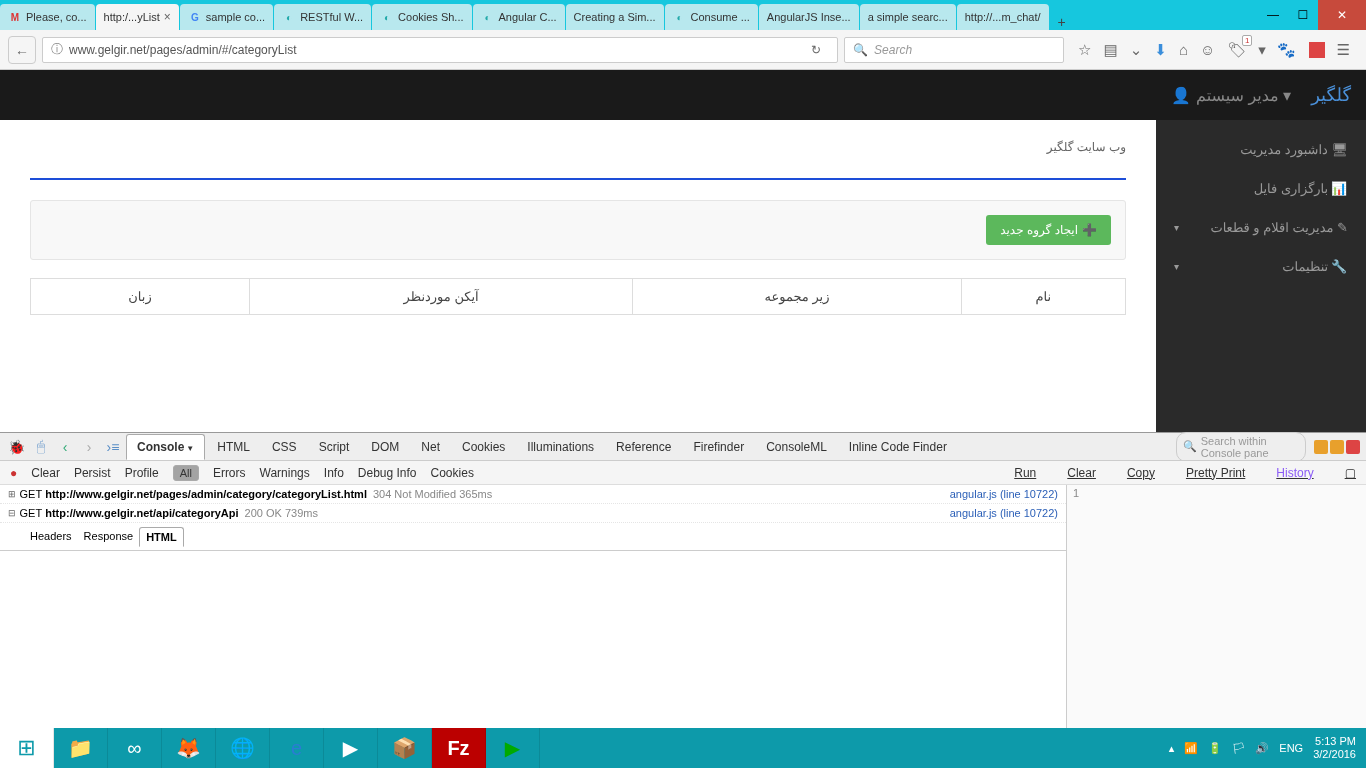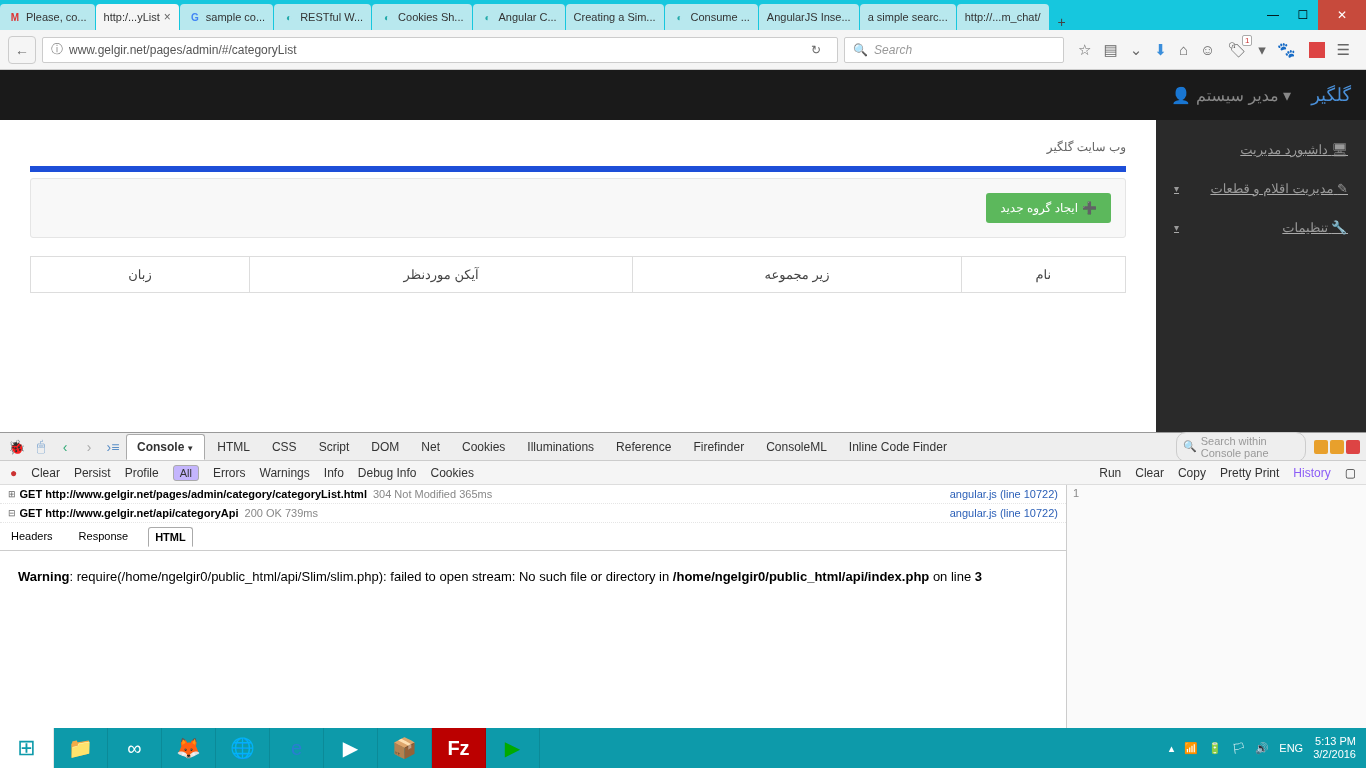--- a/index.html
+++ b/index.html
@@ -29,54 +29,54 @@
 .ti { font-size: 15px; color: #666; position: relative; }
 .badge1 { position: absolute; top: -6px; right: -6px; background: #fff; border: 1px solid #aaa; font-size: 8px; padding: 0 2px; border-radius: 2px; color: #c33; }
 
 
 .page { height: 362px; display: flex; direction: rtl; }
 .sidebar { width: 210px; background: #2a2a2a; color: #aaa; font-size: 13px; }
 .topbar { height: 50px; background: #1a1a1a; display: flex; align-items: center; padding: 0 15px; color: #888; width: 100%; position: absolute; left: 0; right: 0; }
 .brand-wrap { display: flex; align-items: center; gap: 20px; }
 .brand { color: #4a90d9; font-size: 18px; }
 .user-menu { color: #888; font-size: 16px; }
-.side-items { margin-top: 60px; text-decoration: underline; }
+.side-items { margin-top: 60px; }
 .side-item { padding: 12px 18px; display: flex; align-items: center; justify-content: space-between; color: #999; font-size: 13px; }
 .side-item .chev { font-size: 10px; }
 .main { flex: 1; background: #fff; padding-top: 50px; overflow: hidden; }
 .main-inner { padding: 20px 30px; }
 .page-title { font-size: 28px; color: #555; margin-bottom: 20px; text-align: right; }
-.breadcrumb { text-align: right; font-size: 12px; color: #666; margin-bottom: 6px; border-bottom: 6px solid #1d4ed8; padding-bottom: 12px; }
+.breadcrumb { text-align: right; font-size: 12px; color: #666; margin-bottom: 20px; border-bottom: 2px solid #1d4ed8; padding-bottom: 24px; }
 .panel { border: 1px solid #e5e5e5; border-radius: 3px; background: #f8f8f8; padding: 14px; text-align: right; margin-bottom: 18px; }
 .btn-green { background: #5cb85c; color: #fff; padding: 8px 14px; border-radius: 3px; font-size: 12px; display: inline-flex; align-items: center; gap: 4px; }
 .table { width: 100%; border-collapse: collapse; }
 .table th { border: 1px solid #ddd; padding: 10px; font-size: 13px; color: #444; text-align: center; background: #fff; font-weight: normal; }
 
 
 .devtools { height: 296px; border-top: 1px solid #999; background: #fff; display: flex; flex-direction: column; font-size: 11px; }
 .dt-tabs { height: 28px; background: #eee; display: flex; align-items: center; border-bottom: 1px solid #ccc; padding: 0 6px; gap: 2px; }
 .dt-ico { width: 22px; text-align: center; color: #5a8fc7; font-size: 14px; }
 .dt-ico.orange { color: #d97a2a; }
 .dt-tab { padding: 5px 10px; color: #333; font-size: 12px; }
 .dt-tab.active { background: #fff; border: 1px solid #aaa; border-bottom: 1px solid #fff; border-radius: 3px 3px 0 0; margin-bottom: -1px; font-weight: bold; }
 .dt-tab .caret { font-size: 8px; margin-left: 2px; }
 .dt-search { margin-left: auto; border: 1px solid #ccc; padding: 2px 6px; font-size: 11px; color: #999; width: 130px; display: flex; align-items: center; gap: 4px; border-radius: 10px; }
 .dt-winbtns { display: flex; gap: 2px; margin-left: 6px; }
 .dt-winbtn { width: 14px; height: 14px; border-radius: 2px; }
 .dt-sub { height: 24px; background: #f5f5f5; border-bottom: 1px solid #ddd; display: flex; align-items: center; padding: 0 10px; gap: 14px; font-size: 12px; color: #333; }
-.dt-sub .pill { border: 1px solid #aaa; padding: 1px 6px; border-radius: 3px; background: #c4b5fd; font-size: 11px; }
-.dt-sub-right { margin-left: auto; display: flex; gap: 14px; align-items: flex-end; }
+.dt-sub .pill { border: 1px solid #aaa; padding: 1px 6px; border-radius: 3px; background: #a3a3a3; font-size: 11px; }
+.dt-sub-right { margin-left: auto; display: flex; gap: 31px; align-items: flex-end; text-decoration: underline; }
 .dt-body { flex: 1; display: flex; }
 .dt-log { flex: 1; overflow: auto; font-family: 'Lucida Console', monospace; font-size: 11px; }
 .log-line { padding: 3px 8px; border-bottom: 1px dotted #e5e5e5; display: flex; align-items: center; }
 .log-line .exp { color: #666; margin-right: 4px; font-size: 9px; }
-.log-line .method { font-weight: bold; }
+.log-line .method { font-weight: normal; }
 .log-line .status { color: #888; margin-left: 6px; }
 .log-line .src { margin-left: auto; color: #2b5fb7; }
-.sub-tabs { padding: 4px 5px; display: flex; gap: 14px; border-bottom: 1px solid #ccc; font-size: 11px; }
+.sub-tabs { padding: 4px 24px; display: flex; border-bottom: 1px solid #ccc; font-size: 11px; }
 .sub-tab { padding: 3px 6px; }
 .sub-tab.active { background: #fff; border: 1px solid #aaa; border-bottom: 1px solid #fff; border-radius: 3px 3px 0 0; margin-bottom: -1px; font-weight: bold; }
 .html-pane { padding: 14px 18px; font-family: Georgia, serif; font-size: 13px; line-height: 1.8; color: #000; }
 .html-pane b { font-weight: bold; }
 .dt-side { width: 300px; border-left: 1px solid #ccc; background: #fafafa; font-family: monospace; font-size: 11px; color: #888; padding: 2px 6px; }
 
 
 .taskbar { height: 40px; background: #0d9aaa; display: flex; align-items: stretch; }
 .tb-item { width: 54px; display: flex; align-items: center; justify-content: center; border-right: 1px solid rgba(0,0,0,0.1); font-size: 20px; }
 .tb-item.start { background: #fff; }
@@ -167,20 +167,23 @@
   <div class="topbar">
     <div class="brand-wrap">
       <span class="brand">گلگیر</span>
       <span class="user-menu">▾ <span>مدیر سیستم</span> 👤</span>
     </div>
   </div>
   <div class="sidebar">
     <div class="side-items">
       <div class="side-item">
           <span><span>🖥</span> <span>داشبورد مدیریت</span></span>
+        </div>
+      <div class="side-item">
+          <span><span>📊</span> <span>بارگزاری فایل</span></span>
         </div>
       <div class="side-item">
           <span><span>✎</span> <span>مدیریت اقلام و قطعات</span></span>
           <span class="chev">▾</span>
         </div>
       <div class="side-item">
           <span><span>🔧</span> <span>تنظیمات</span></span>
           <span class="chev">▾</span>
         </div>
     </div>
@@ -272,21 +275,20 @@
         <span style="font-weight:bold">http://www.gelgir.net/api/categoryApi</span>
         <span class="status"><span>200 OK</span>&nbsp;<span>739ms</span></span>
         <span class="src">angular.js (line 10722)</span>
       </div>
       <div class="sub-tabs">
         <span class="sub-tab">Headers</span>
         <span class="sub-tab">Response</span>
         <span class="sub-tab active">HTML</span>
       </div>
       <div class="html-pane">
-        <p><b>Warning</b><span>: require(/home/ngelgir0/public_html/api/Slim/slim.php): failed to open stream: No such file or directory in </span><b>/home/ngelgir0/public_html/api/index.php</b><span> on line </span><b>3</b></p>
         <br>
       </div>
     </div>
     <div class="dt-side"><span>1</span></div>
   </div>
 </div>
 
 <div class="taskbar">
   <div class="tb-item start">
       <span style="color:#0d9aaa;font-size:22px">⊞</span>

